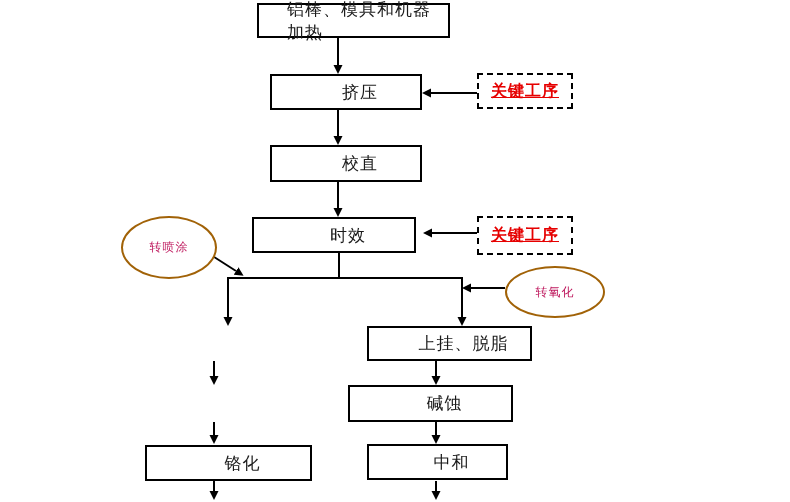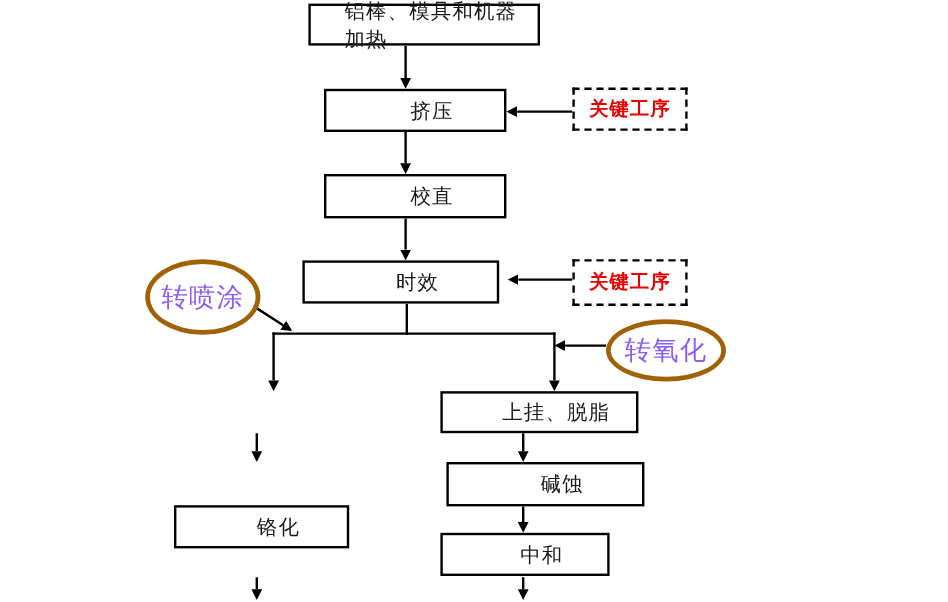--- a/index.html
+++ b/index.html
@@ -20,26 +20,27 @@
     font-size:17px;color:#1a1a1a;letter-spacing:1px;
     z-index:2;
     padding-left:28px;
   }
   .callout{
     position:absolute;box-sizing:border-box;
     border:2px dashed #000000;background:#ffffff;
     display:flex;align-items:center;justify-content:center;
     font-size:16px;font-weight:700;color:#e60000;letter-spacing:1px;
     z-index:2;
+    text-decoration:underline;
   }
   .ellipse{
     position:absolute;box-sizing:border-box;
-    border:4px solid #a16207;border-radius:50%;background:#ffffff;
+    border:2px solid #a16207;border-radius:50%;background:#ffffff;
     display:flex;align-items:center;justify-content:center;
-    font-size:22px;color:#8b5cf6;letter-spacing:1px;
+    font-size:12px;color:#be185d;letter-spacing:1px;
     z-index:2;
   }
   svg.connectors{z-index:1;}
 </style>
 </head>
 <body>
 
 <div class="canvas">
 
   <svg class="connectors layer" width="790" height="502" viewBox="0 0 790 502" xmlns="http://www.w3.org/2000/svg">
@@ -82,19 +83,19 @@
   <div class="callout" style="left:477px;top:216px;width:96px;height:39px">关键工序</div>
 
   <div class="ellipse" style="left:121px;top:216px;width:96px;height:63px">转喷涂</div>
 
   <div class="ellipse" style="left:505px;top:266px;width:100px;height:52px">转氧化</div>
 
 
   <div class="node" style="left:367px;top:326px;width:165px;height:35px">上挂、脱脂</div>
 
 
-  <div class="node" style="left:372px;top:385px;width:165px;height:37px">碱蚀</div>
+  <div class="node" style="left:348px;top:385px;width:165px;height:37px">碱蚀</div>
 
-  <div class="node" style="left:145px;top:421px;width:146px;height:36px">铬化</div>
+  <div class="node" style="left:145px;top:445px;width:167px;height:36px">铬化</div>
 
   <div class="node" style="left:367px;top:444px;width:141px;height:36px">中和</div>
 
 </div>
 
 </body></html>

